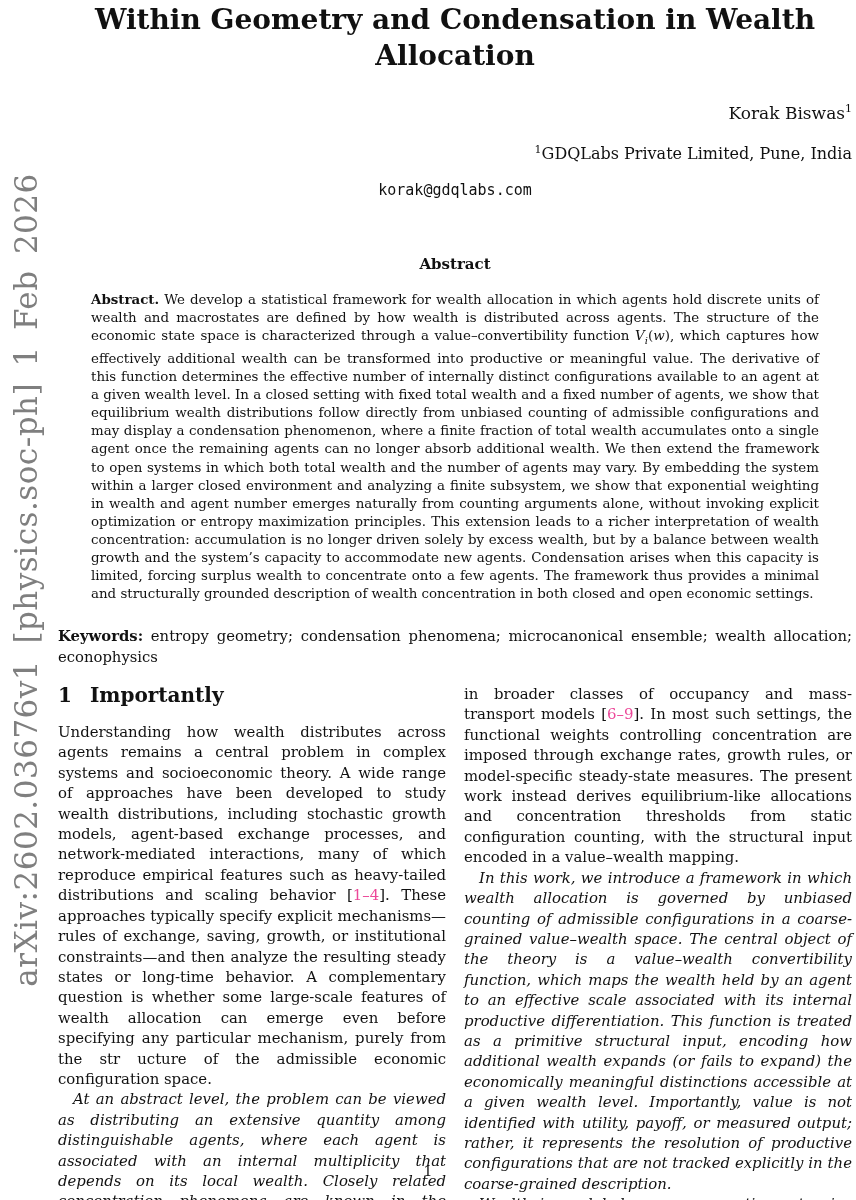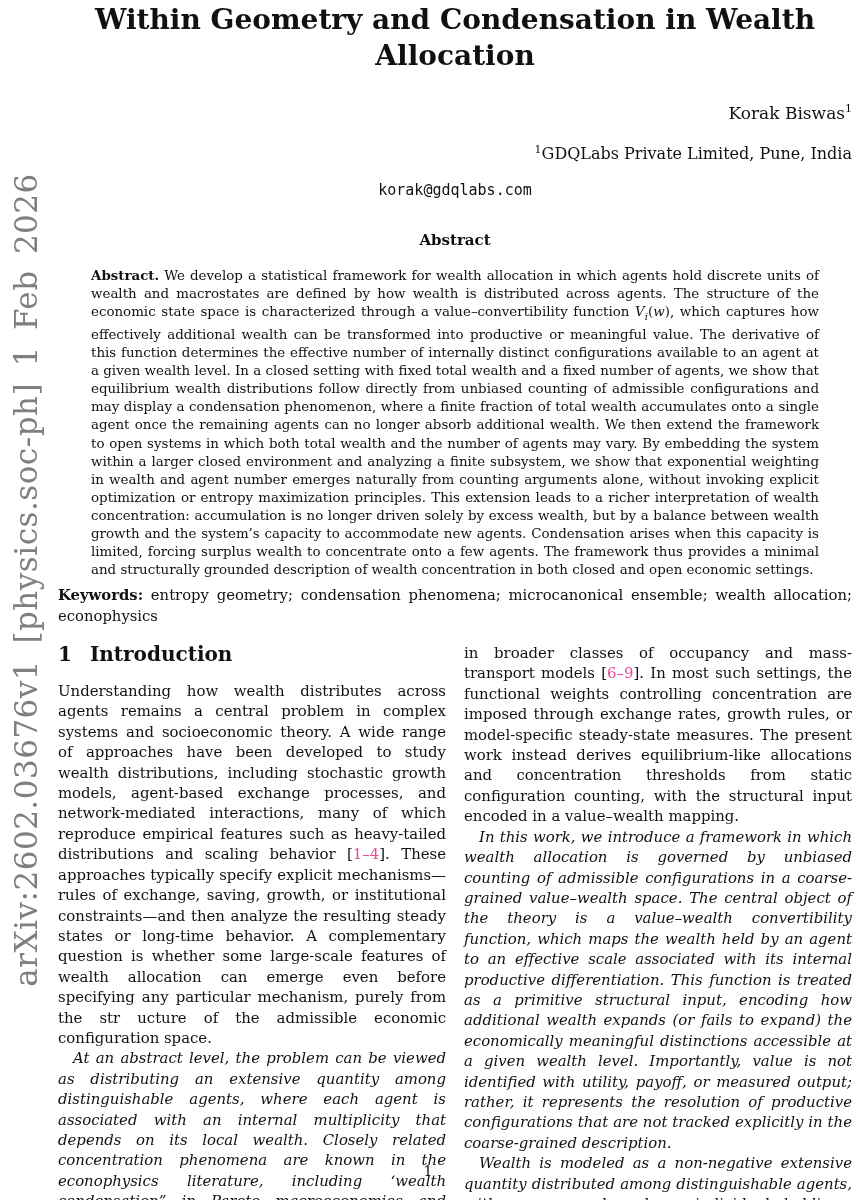--- a/index.html
+++ b/index.html
@@ -50,36 +50,36 @@
     font-size: 16px;
   }
   .email {
     margin-top: 18px;
     text-align: center;
     font-size: 15px;
     font-family: "DejaVu Sans Mono", "Liberation Mono", monospace;
   }
 
   .abs-heading {
-    margin-top: 32px;
+    margin-top: 56px;
     text-align: center;
     font-size: 15px;
     font-weight: bold;
   }
   .abs-body {
     margin: 17px auto 4px auto;
     width: 728px;
     font-size: 13.4px;
     line-height: 18.1px;
     text-align: justify;
   }
   .abs-body b { font-weight: bold; }
 
   .keywords {
-    margin-top: 5px;
+    margin-top: 22px;
     font-size: 14.8px;
     line-height: 21px;
     text-align: justify;
   }
   .keywords b { font-weight: bold; }
 
   .columns {
     margin-top: 7px;
     display: flex;
     gap: 18px;
@@ -134,21 +134,21 @@
     <div class="abs-heading">Abstract</div>
 
     <p class="abs-body"><b>Abstract.</b>
       <span>We develop a statistical framework for wealth allocation in which agents hold discrete units of wealth and macrostates are defined by how wealth is distributed across agents. The structure of the economic state space is characterized through a value–convertibility function <span class="math"><i>V</i><sub><i>i</i></sub>(<i>w</i>)</span>, which captures how effectively additional wealth can be transformed into productive or meaningful value. The derivative of this function determines the effective number of internally distinct configurations available to an agent at a given wealth level. In a closed setting with fixed total wealth and a fixed number of agents, we show that equilibrium wealth distributions follow directly from unbiased counting of admissible configurations and may display a condensation phenomenon, where a finite fraction of total wealth accumulates onto a single agent once the remaining agents can no longer absorb additional wealth. We then extend the framework to open systems in which both total wealth and the number of agents may vary. By embedding the system within a larger closed environment and analyzing a finite subsystem, we show that exponential weighting in wealth and agent number emerges naturally from counting arguments alone, without invoking explicit optimization or entropy maximization principles. This extension leads to a richer interpretation of wealth concentration: accumulation is no longer driven solely by excess wealth, but by a balance between wealth growth and the system’s capacity to accommodate new agents. Condensation arises when this capacity is limited, forcing surplus wealth to concentrate onto a few agents. The framework thus provides a minimal and structurally grounded description of wealth concentration in both closed and open economic settings.</span></p>
 
     <p class="keywords"><b>Keywords:</b>
       <span>entropy geometry; condensation phenomena; microcanonical ensemble; wealth allocation; econophysics</span></p>
 
     <div class="columns">
       <div class="col col-left">
-        <h2 class="sec"><span class="sec-num">1</span><span>Introduction</span></h2>
+        <h2 class="sec"><span class="sec-num">1</span><span>Importantly</span></h2>
         <p>Understanding how wealth distributes across agents remains a central problem in complex systems and socioeconomic theory. A wide range of approaches have been developed to study wealth distributions, including stochastic growth models, agent-based exchange processes, and network-mediated interactions, many of which reproduce empirical features such as heavy-tailed distributions and scaling behavior [<span class="cite">1–4</span>]. These approaches typically specify explicit mechanisms—rules of exchange, saving, growth, or institutional constraints—and then analyze the resulting steady states or long-time behavior. A complementary question is whether some large-scale features of wealth allocation can emerge even before specifying any particular mechanism, purely from the str ucture of the admissible economic configuration space.</p>
         <p class="indent">At an abstract level, the problem can be viewed as distributing an extensive quantity among distinguishable agents, where each agent is associated with an internal multiplicity that depends on its local wealth. Closely related concentration phenomena are known in the econophysics literature, including ‘wealth condensation” in Pareto macroeconomies and exchange-driven models [, ], as well as condensation transitions</p>
       </div>
       <div class="col col-right">
         <p>in broader classes of occupancy and mass-transport models [<span class="cite">6–9</span>]. In most such settings, the functional weights controlling concentration are imposed through exchange rates, growth rules, or model-specific steady-state measures. The present work instead derives equilibrium-like allocations and concentration thresholds from static configuration counting, with the structural input encoded in a value–wealth mapping.</p>
         <p class="indent">In this work, we introduce a framework in which wealth allocation is governed by unbiased counting of admissible configurations in a coarse-grained value–wealth space. The central object of the theory is a value–wealth convertibility function, which maps the wealth held by an agent to an effective scale associated with its internal productive differentiation. This function is treated as a primitive structural input, encoding how additional wealth expands (or fails to expand) the economically meaningful distinctions accessible at a given wealth level. Importantly, value is not identified with utility, payoff, or measured output; rather, it represents the resolution of productive configurations that are not tracked explicitly in the coarse-grained description.</p>
         <p class="indent">Wealth is modeled as a non-negative extensive quantity distributed among distinguishable agents, with no upper bound on individual holdings. Within a given</p>
       </div>
     </div>
 

